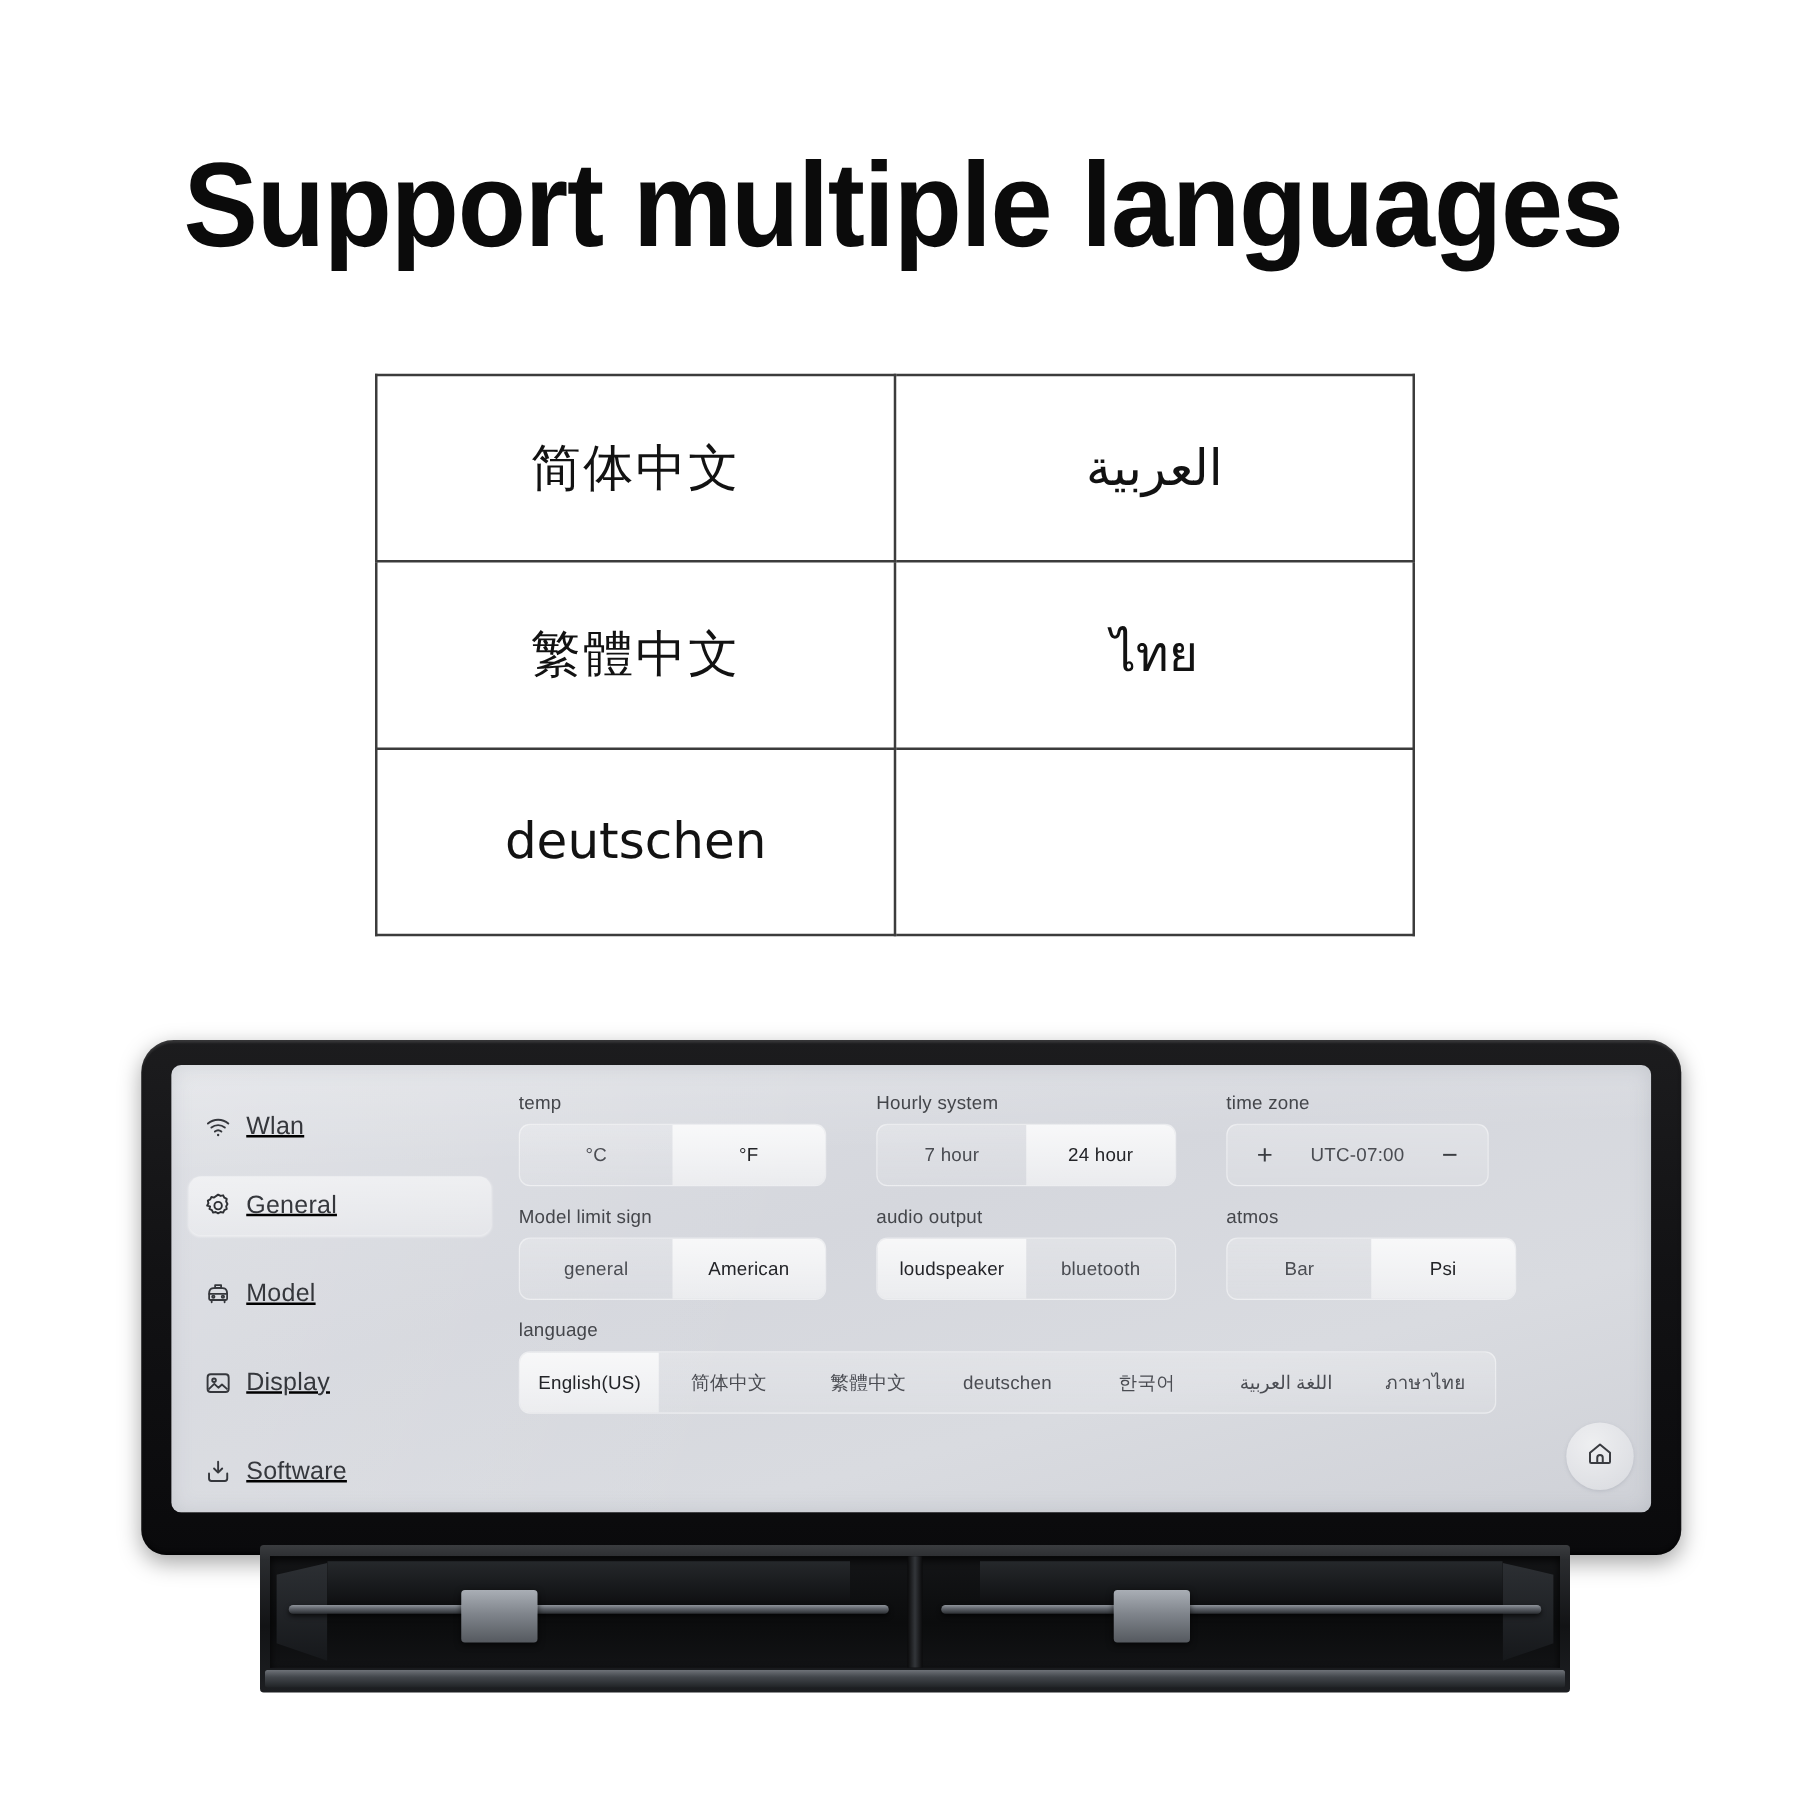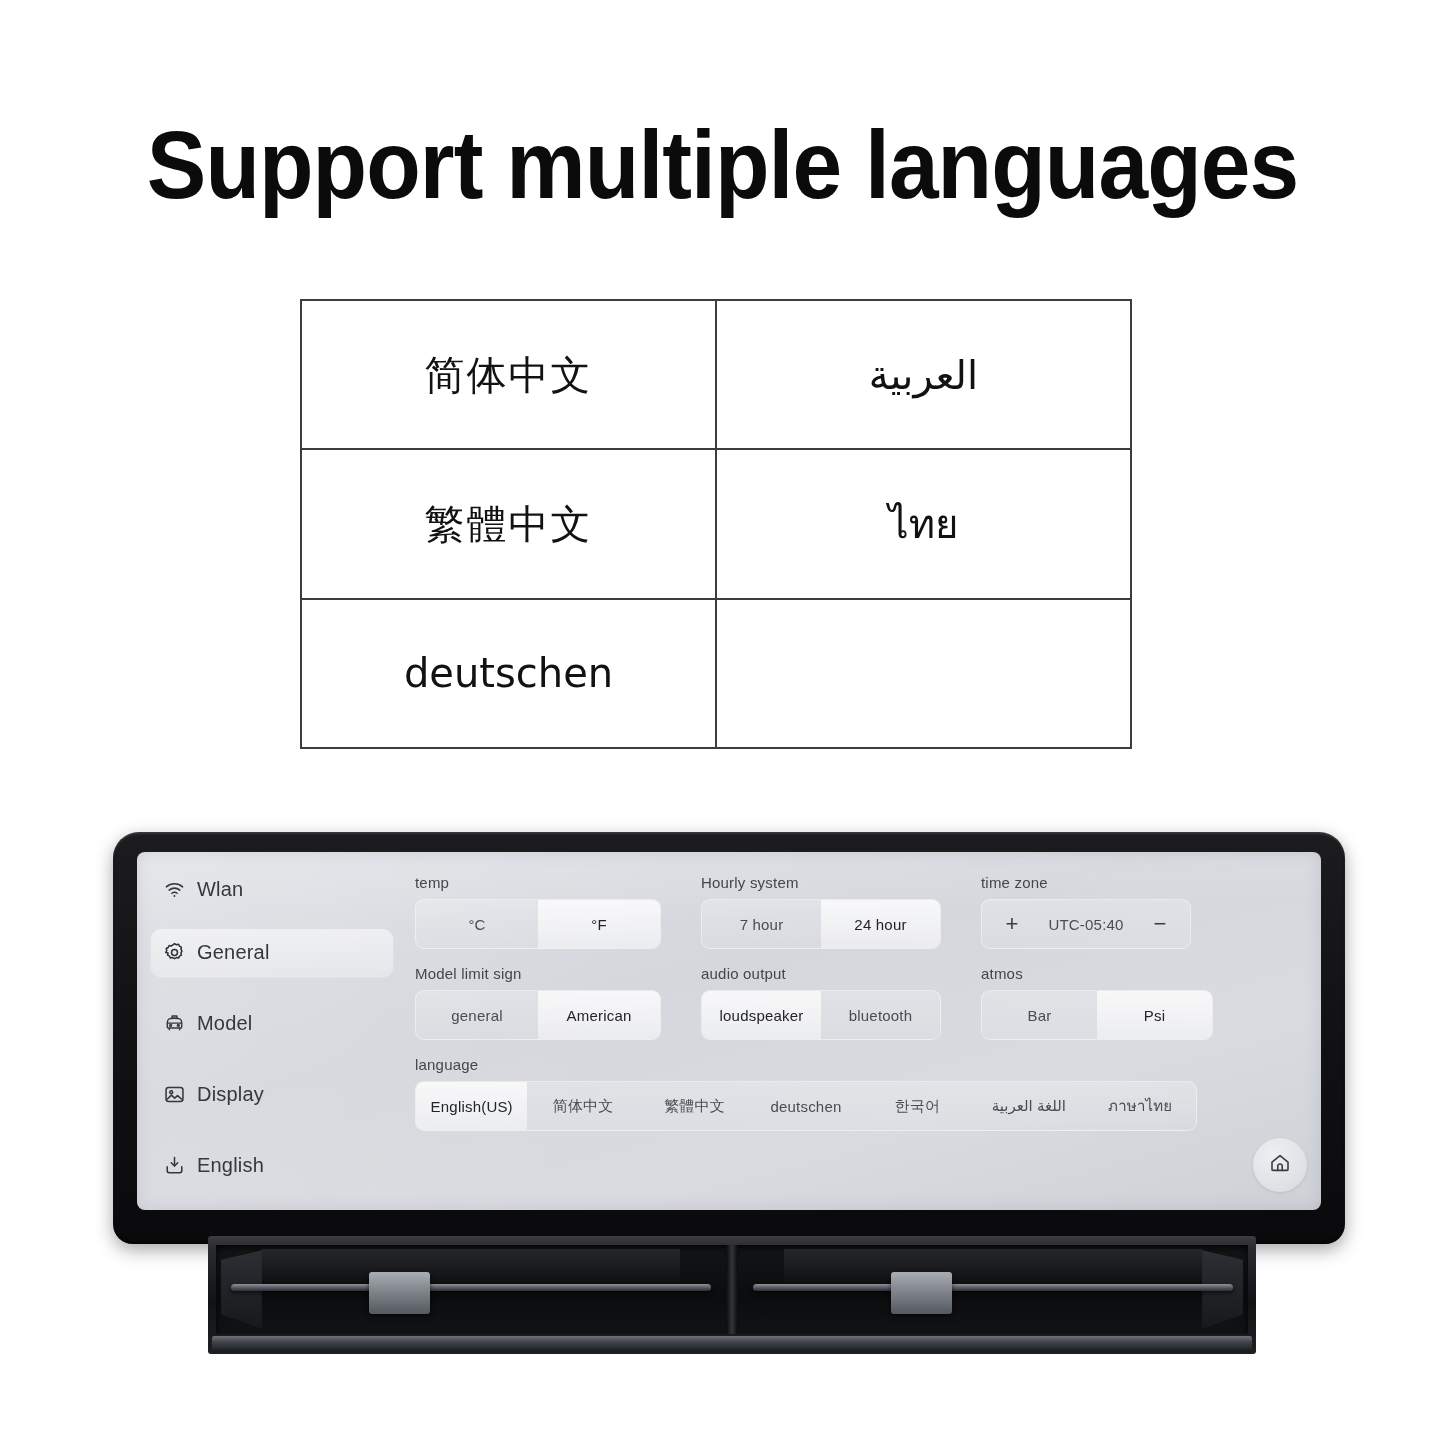--- a/index.html
+++ b/index.html
@@ -104,24 +104,25 @@
     height: 200%;
     background: linear-gradient(100deg, rgba(255,255,255,0.16), rgba(255,255,255,0) 70%);
     transform: rotate(8deg);
     pointer-events: none;
   }
 
   
   .sidebar {
     position: absolute;
     left: 0;
-    top: 4px;
+    top: 16px;
     width: 270px;
     height: 100%;
     padding-top: 10px;
+    text-decoration: underline;
   }
   .side-item {
     position: relative;
     display: flex;
     align-items: center;
     height: 47px;
     margin: 0 14px;
     padding-left: 46px;
     border-radius: 10px;
   }
@@ -405,21 +406,21 @@
       </div>
 
       <div class="side-item sp-2">
         <span class="ico">
           <svg viewBox="0 0 24 24" fill="none" stroke="#35373c" stroke-width="1.6" stroke-linecap="round" stroke-linejoin="round">
             <path d="M12 3.6v8.6"></path>
             <path d="M8.6 9.2l3.4 3.4 3.4-3.4"></path>
             <path d="M4.4 13.4v4.2a2 2 0 0 0 2 2h11.2a2 2 0 0 0 2-2v-4.2"></path>
           </svg>
         </span>
-        <span class="lbl">English</span>
+        <span class="lbl">Software</span>
       </div>
     </div>
 
     <div class="settings">
 
       <div class="srow">
 
         <div class="sgroup">
           <div class="glabel">temp</div>
           <div class="seg w-temp">
@@ -433,21 +434,21 @@
           <div class="seg w-hour">
             <div class="opt">7 hour</div>
             <div class="opt on">24 hour</div>
           </div>
         </div>
 
         <div class="sgroup">
           <div class="glabel">time zone</div>
           <div class="seg w-tz">
             <div class="opt pm">+</div>
-            <div class="opt val">UTC-05:40</div>
+            <div class="opt val">UTC-07:00</div>
             <div class="opt pm">−</div>
           </div>
         </div>
       </div>
 
       <div class="srow">
 
         <div class="sgroup">
           <div class="glabel">Model limit sign</div>
           <div class="seg w-speed">

